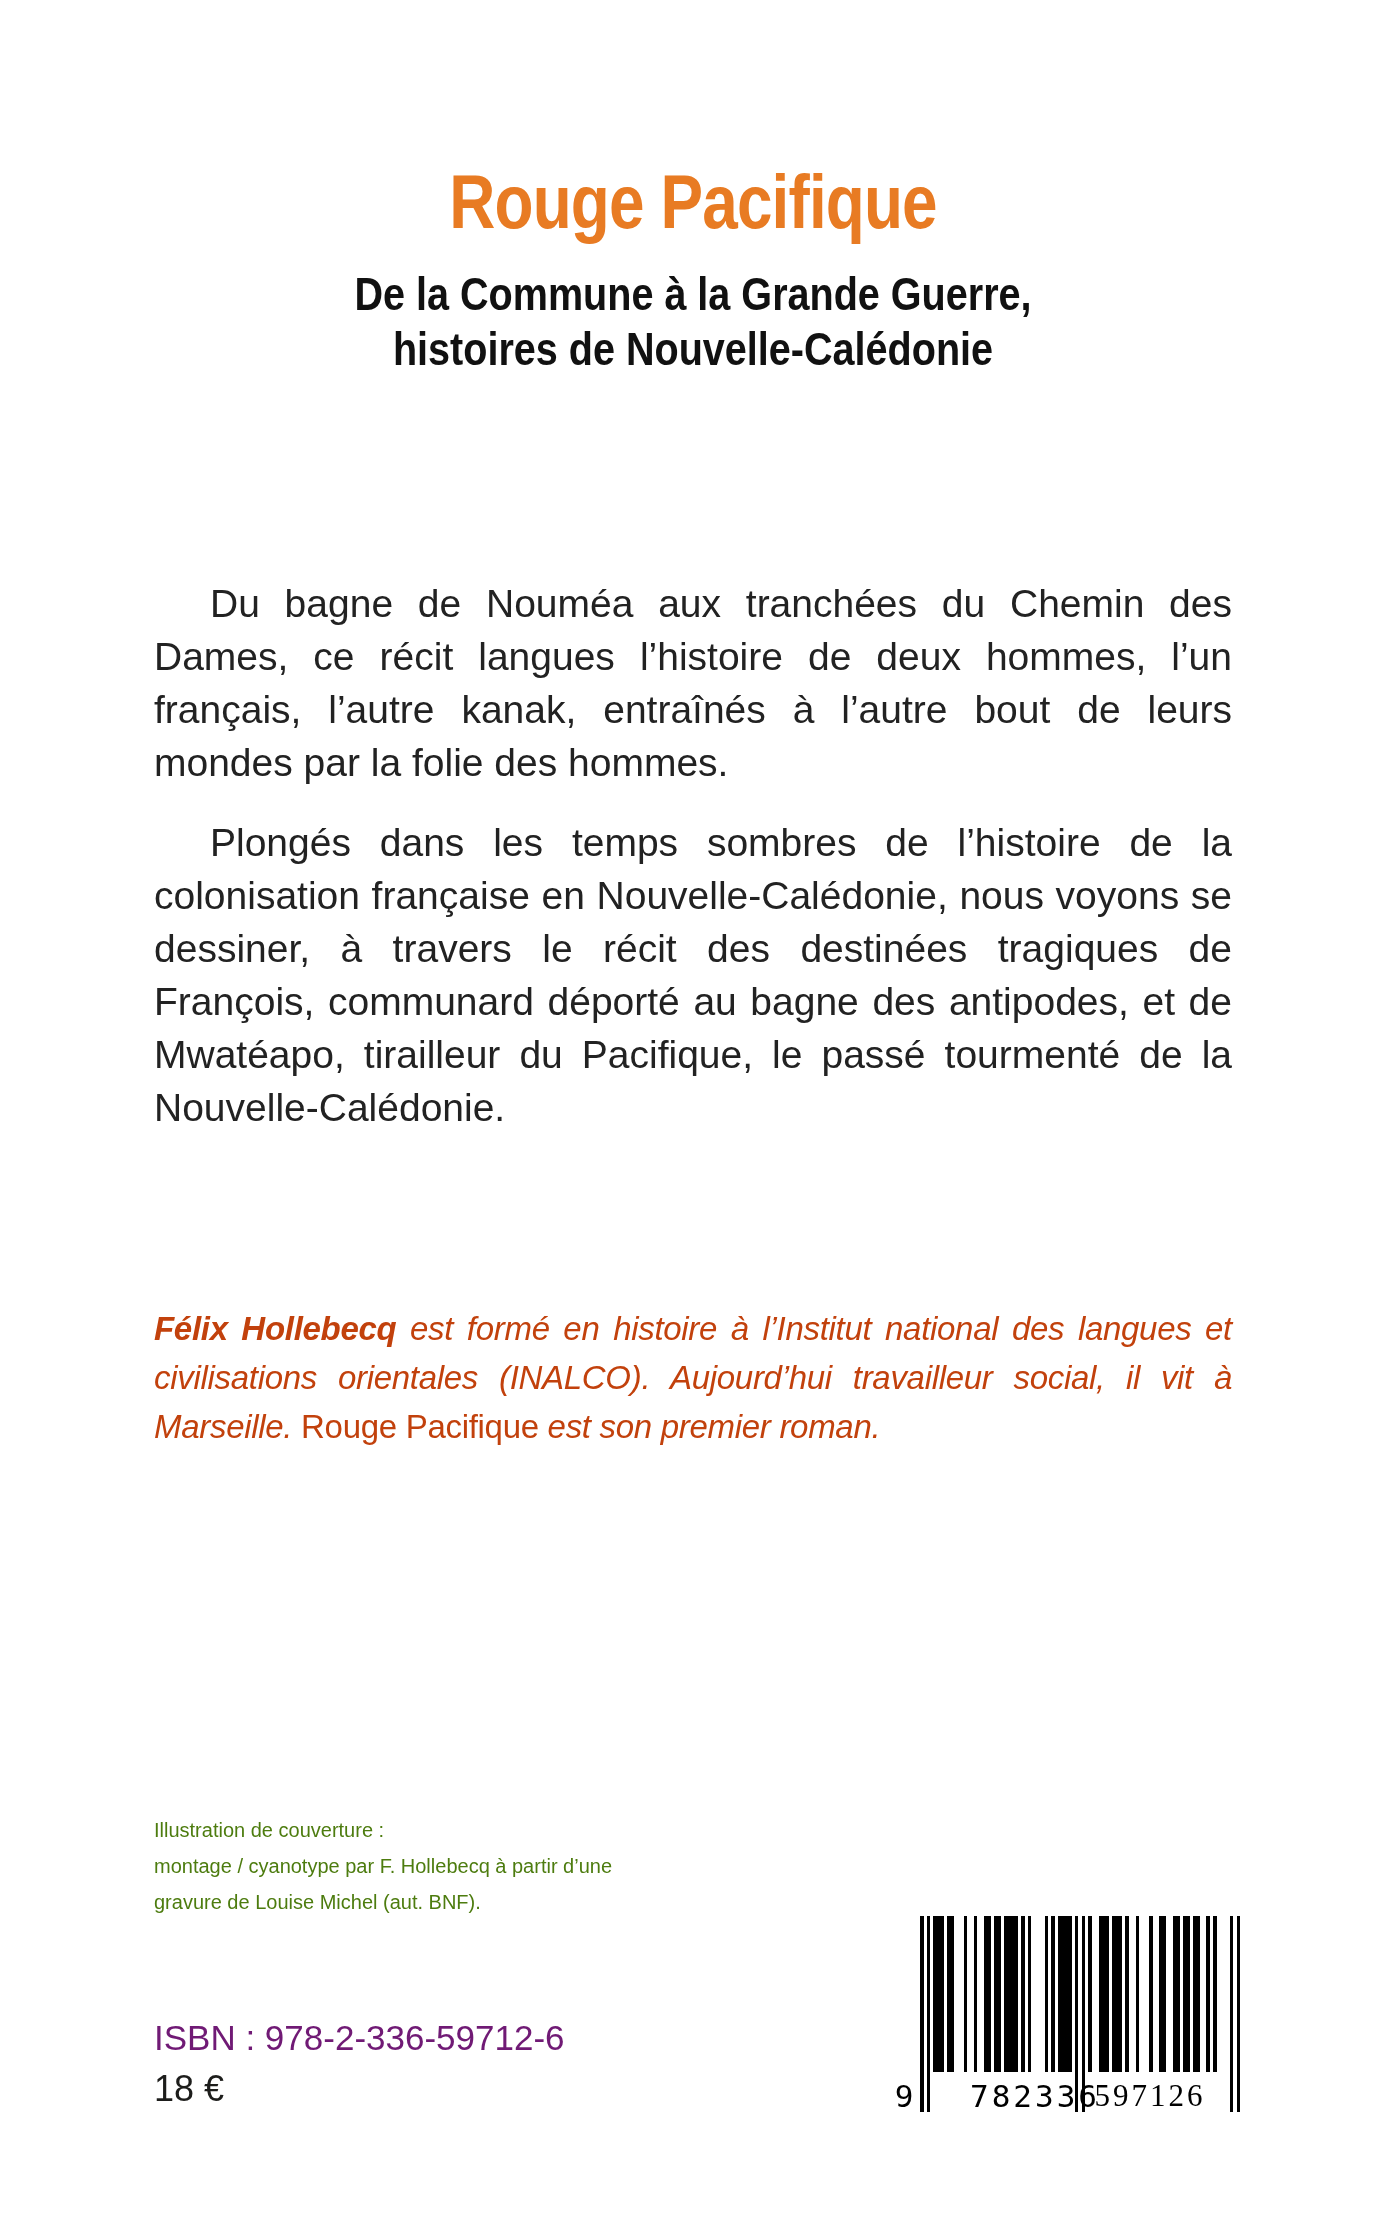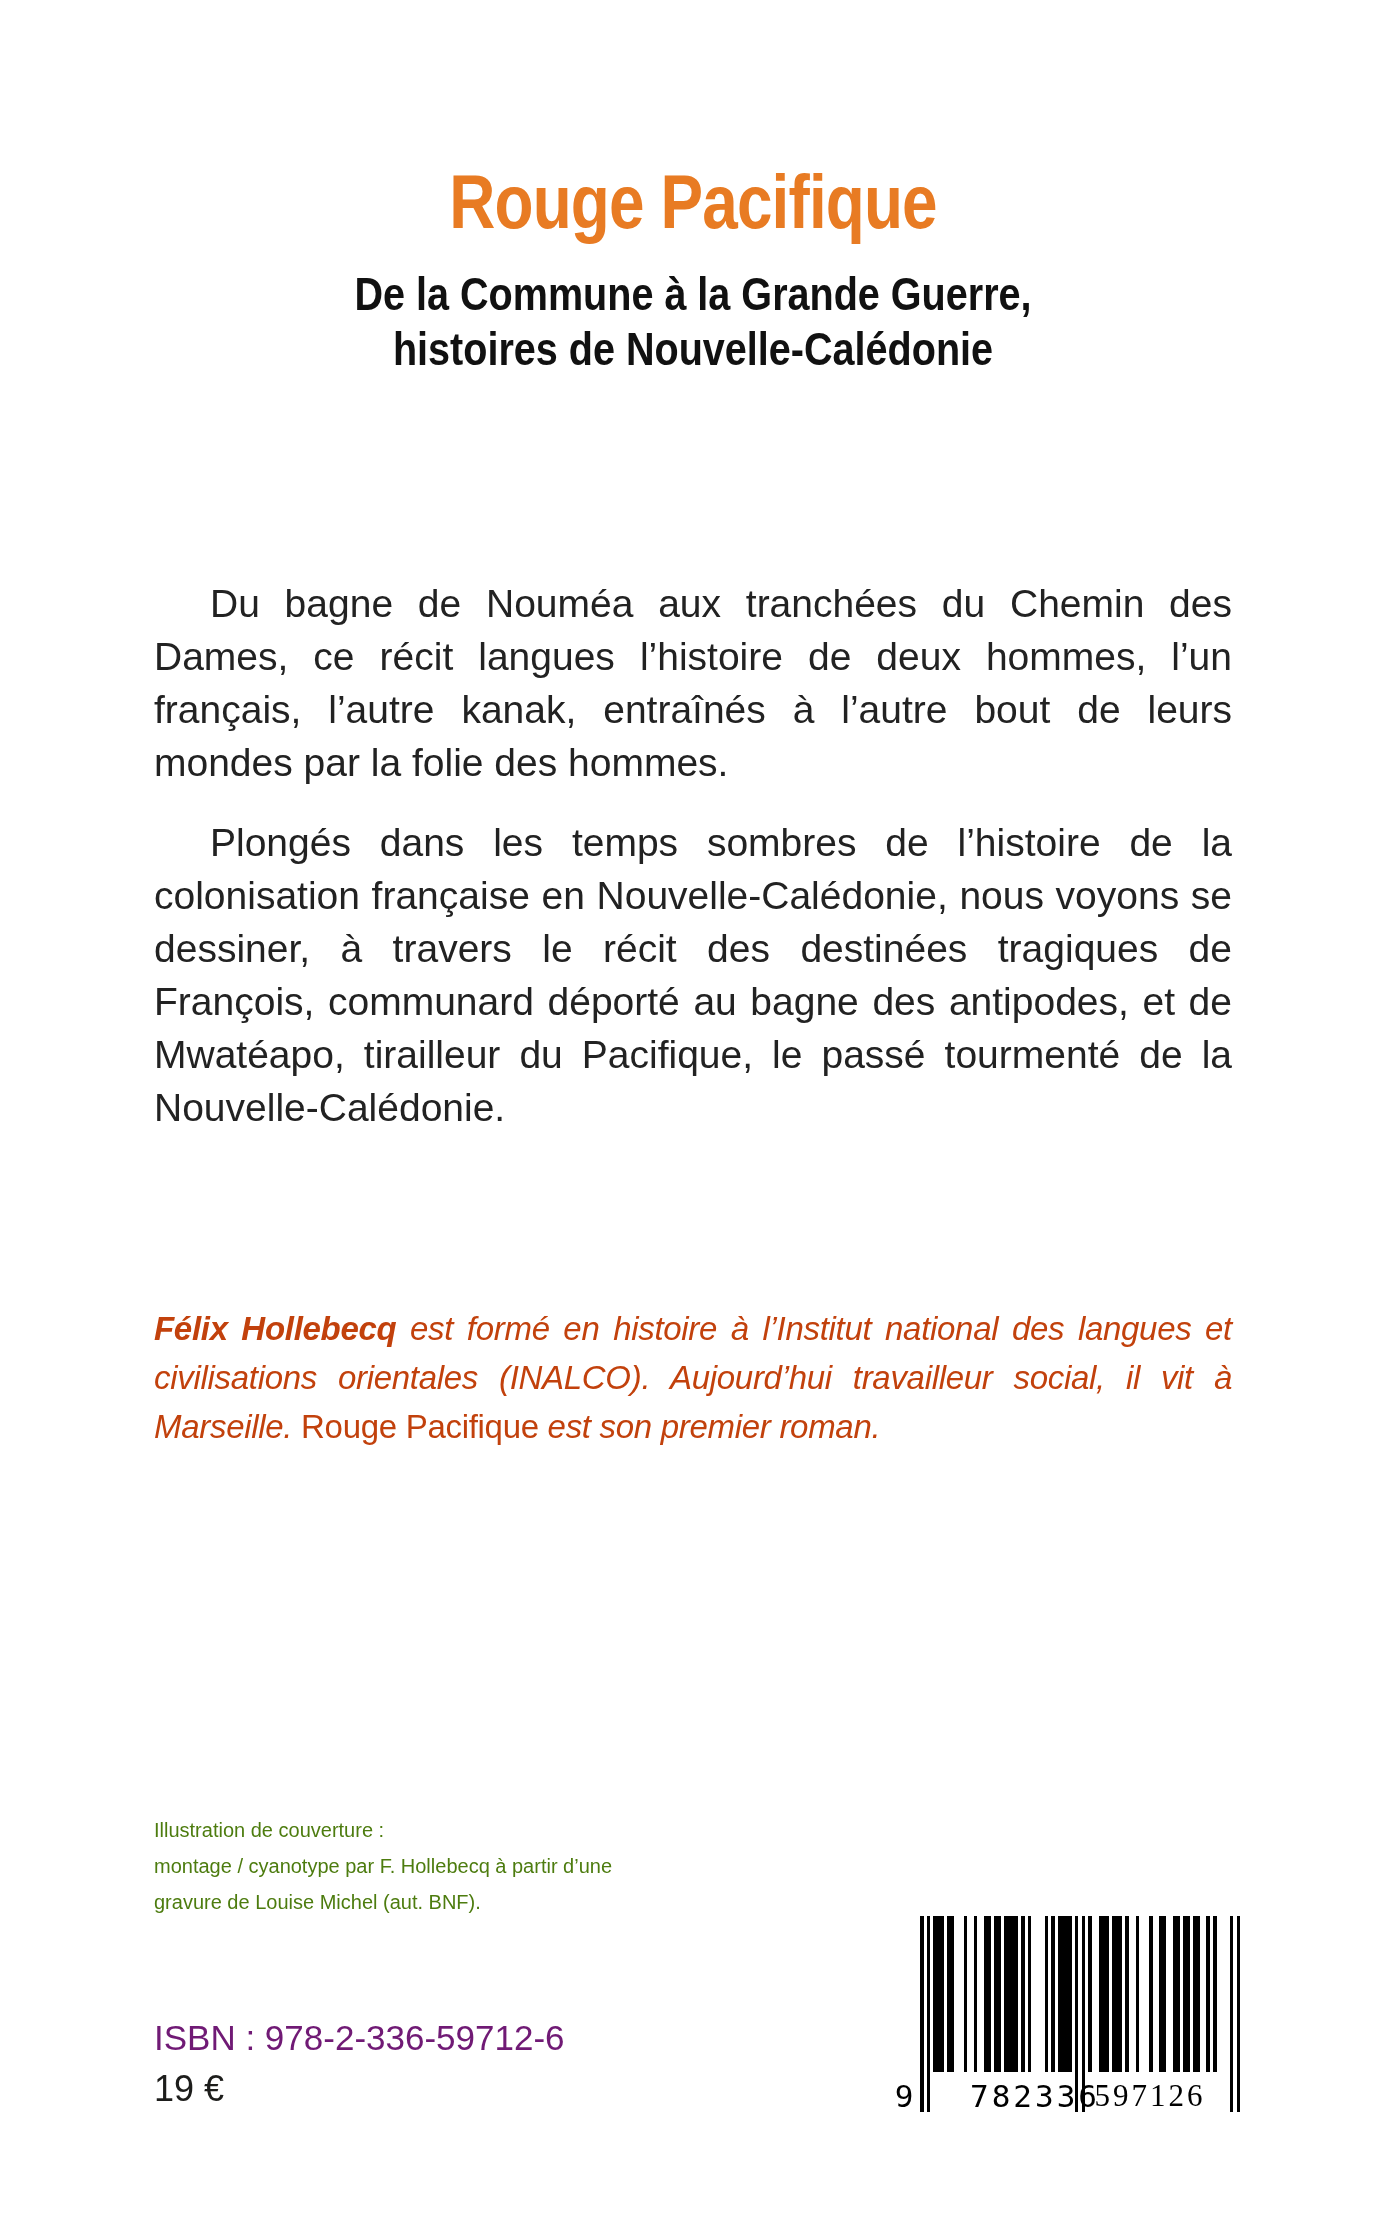--- a/index.html
+++ b/index.html
@@ -115,21 +115,21 @@
   </div>
 
   <div class="credits">
     <div>Illustration de couverture :</div>
     <div>montage / cyanotype par F. Hollebecq à partir d’une</div>
     <div>gravure de Louise Michel (aut. BNF).</div>
   </div>
 
   <div class="isbn">ISBN : 978-2-336-59712-6</div>
 
-  <div class="price">19 €</div>
+  <div class="price">18 €</div>
 
   <div class="barcode">
     <svg viewBox="0 0 95 196" preserveAspectRatio="none" xmlns="http://www.w3.org/2000/svg">
         <rect x="0" y="0" width="1.05" height="196" fill="#000"></rect>
         <rect x="2" y="0" width="1.05" height="196" fill="#000"></rect>
         <rect x="4" y="0" width="1.05" height="156" fill="#000"></rect>
         <rect x="5" y="0" width="1.05" height="156" fill="#000"></rect>
         <rect x="6" y="0" width="1.05" height="156" fill="#000"></rect>
         <rect x="8" y="0" width="1.05" height="156" fill="#000"></rect>
         <rect x="9" y="0" width="1.05" height="156" fill="#000"></rect>

